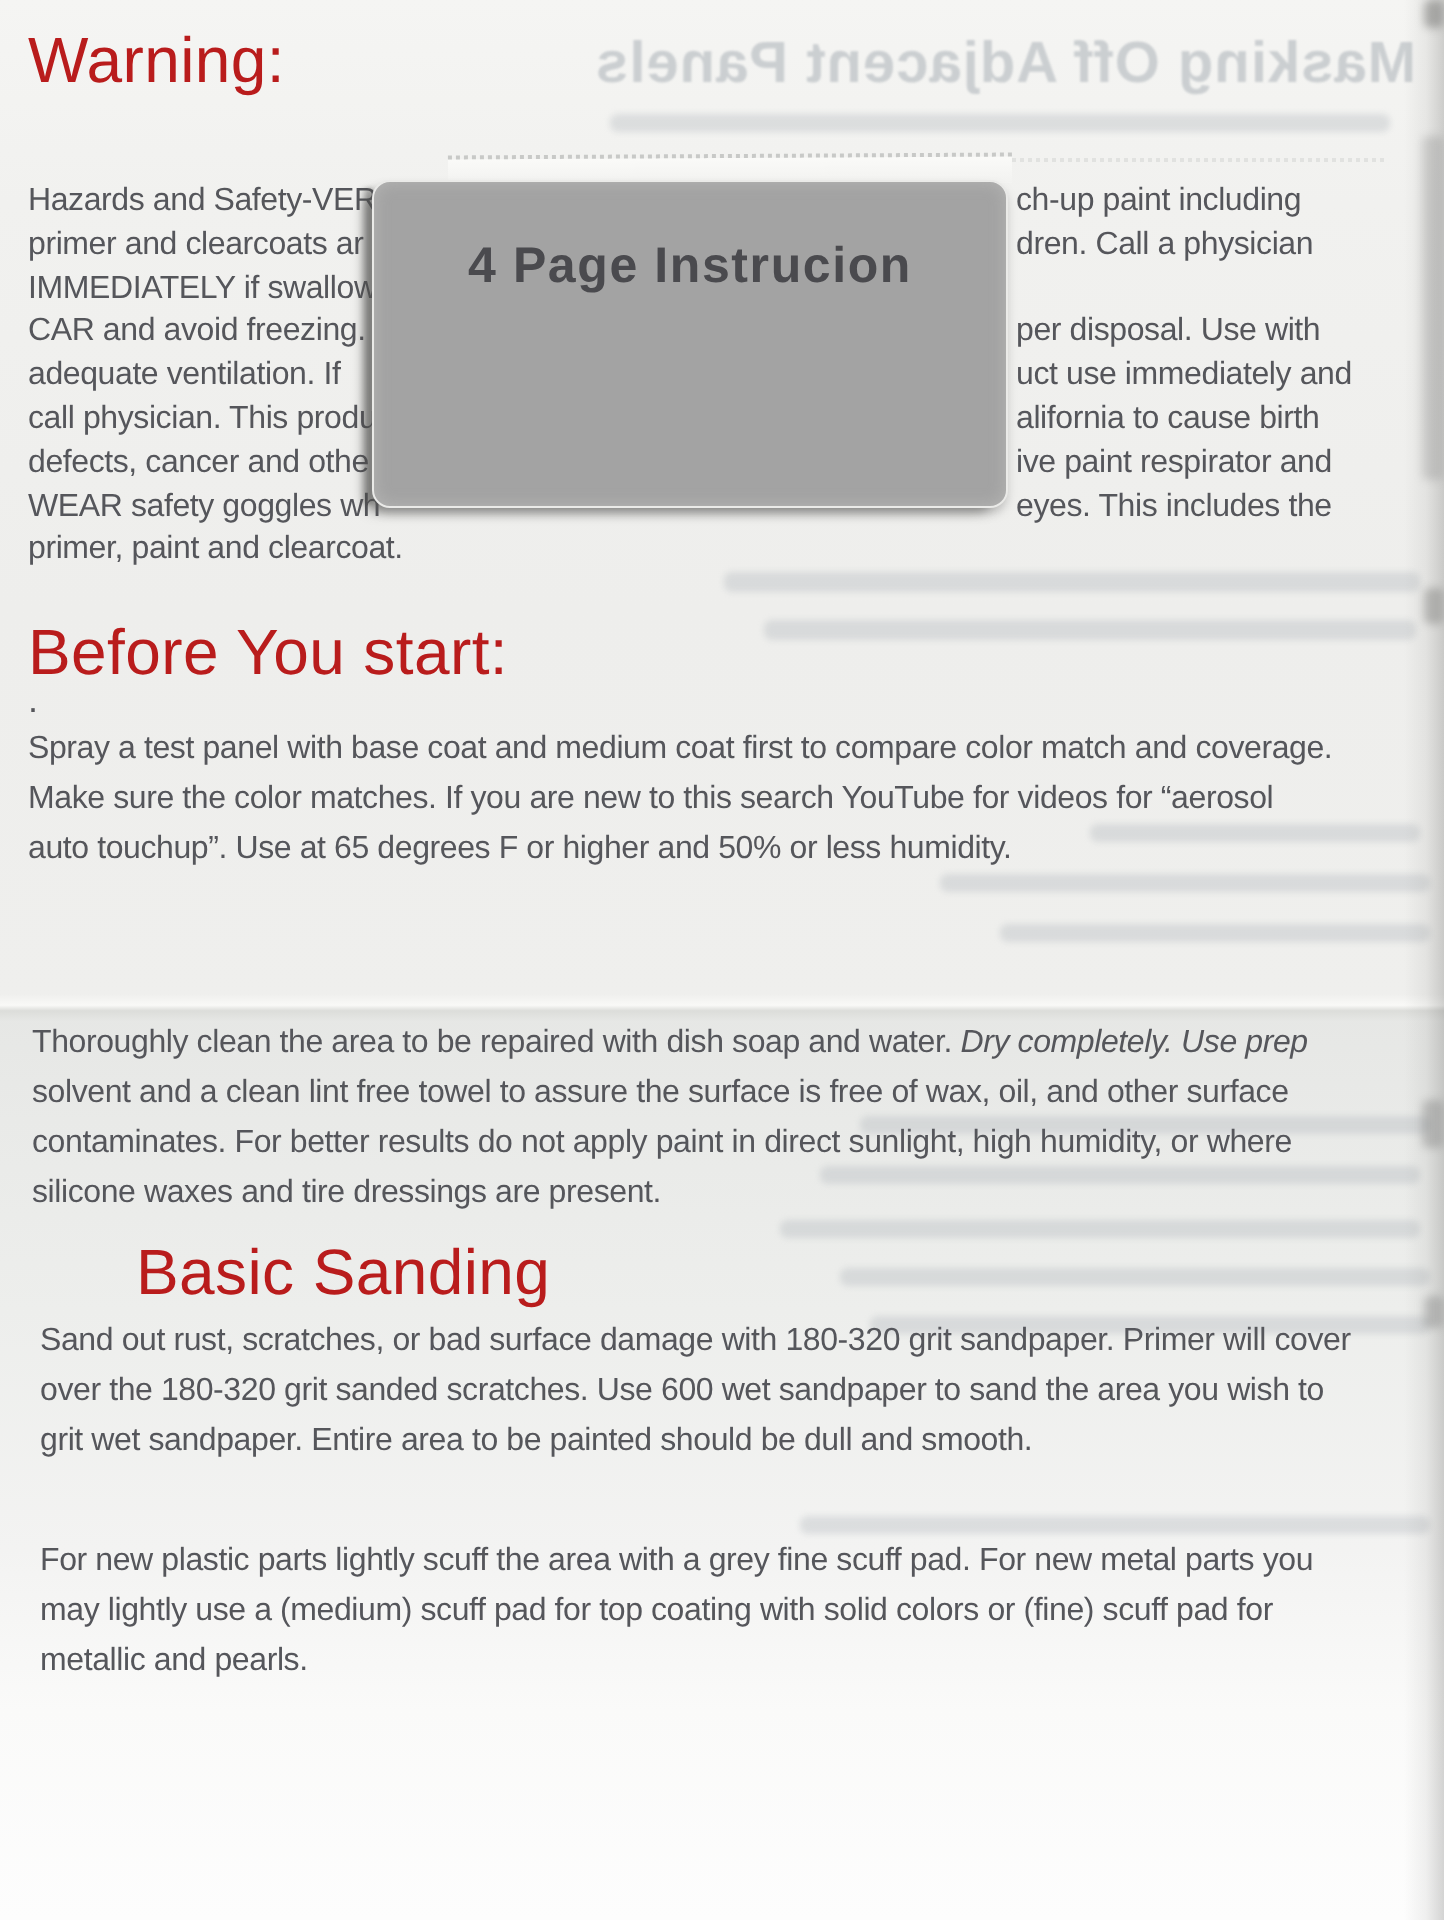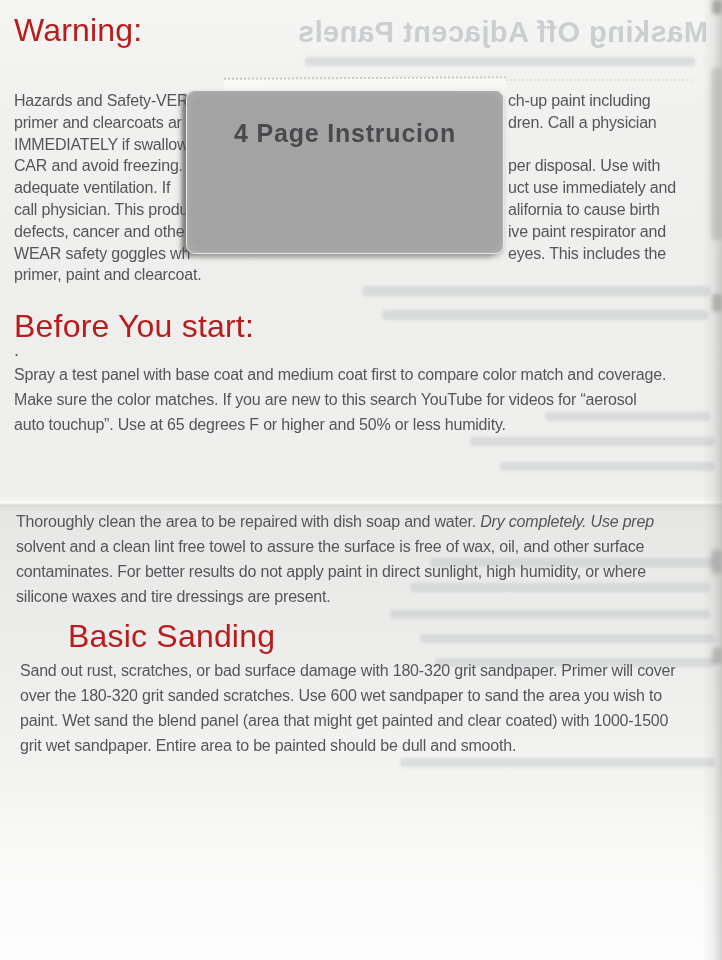--- a/index.html
+++ b/index.html
@@ -134,24 +134,28 @@
     </div>
     <div class="line">solvent and a clean lint free towel to assure the surface is free of wax, oil, and other surface</div>
     <div class="line">contaminates. For better results do not apply paint in direct sunlight, high humidity, or where</div>
     <div class="line">silicone waxes and tire dressings are present.</div>
   </div>
 
   <div class="heading" style="left:20px;top:618px;margin-left:48px;">Basic Sanding</div>
   <div class="para" style="left:20px;top:658px;width:700px;">
     <div class="line">Sand out rust, scratches, or bad surface damage with 180-320 grit sandpaper. Primer will cover</div>
     <div class="line">over the 180-320 grit sanded scratches. Use 600 wet sandpaper to sand the area you wish to</div>
-    <div class="line">paint. Wet sand the blend panel (area that might get painted and clear coated) with 1000-1500</div>
     <div class="line">grit wet sandpaper. Entire area to be painted should be dull and smooth.</div>
   </div>
 
+  <div class="para" style="left:20px;top:768px;width:700px;">
+    <div class="line">For new plastic parts lightly scuff the area with a grey fine scuff pad. For new metal parts you</div>
+    <div class="line">may lightly use a (medium) scuff pad for top coating with solid colors or (fine) scuff pad for</div>
+    <div class="line">metallic and pearls.</div>
+  </div>
 
   <div class="right-edge"></div>
   <div class="edge-blob" style="left:712px;top:0;width:10px;height:14px;background:rgba(100,100,98,0.45);"></div>
   <div class="edge-blob" style="left:711px;top:68px;width:11px;height:172px;background:rgba(105,105,103,0.22);"></div>
   <div class="edge-blob" style="left:712px;top:294px;width:10px;height:18px;background:rgba(100,100,98,0.35);"></div>
   <div class="edge-blob" style="left:711px;top:550px;width:11px;height:24px;background:rgba(100,100,98,0.30);"></div>
   <div class="edge-blob" style="left:712px;top:648px;width:10px;height:16px;background:rgba(100,100,98,0.30);"></div>
 
 </div>
 

